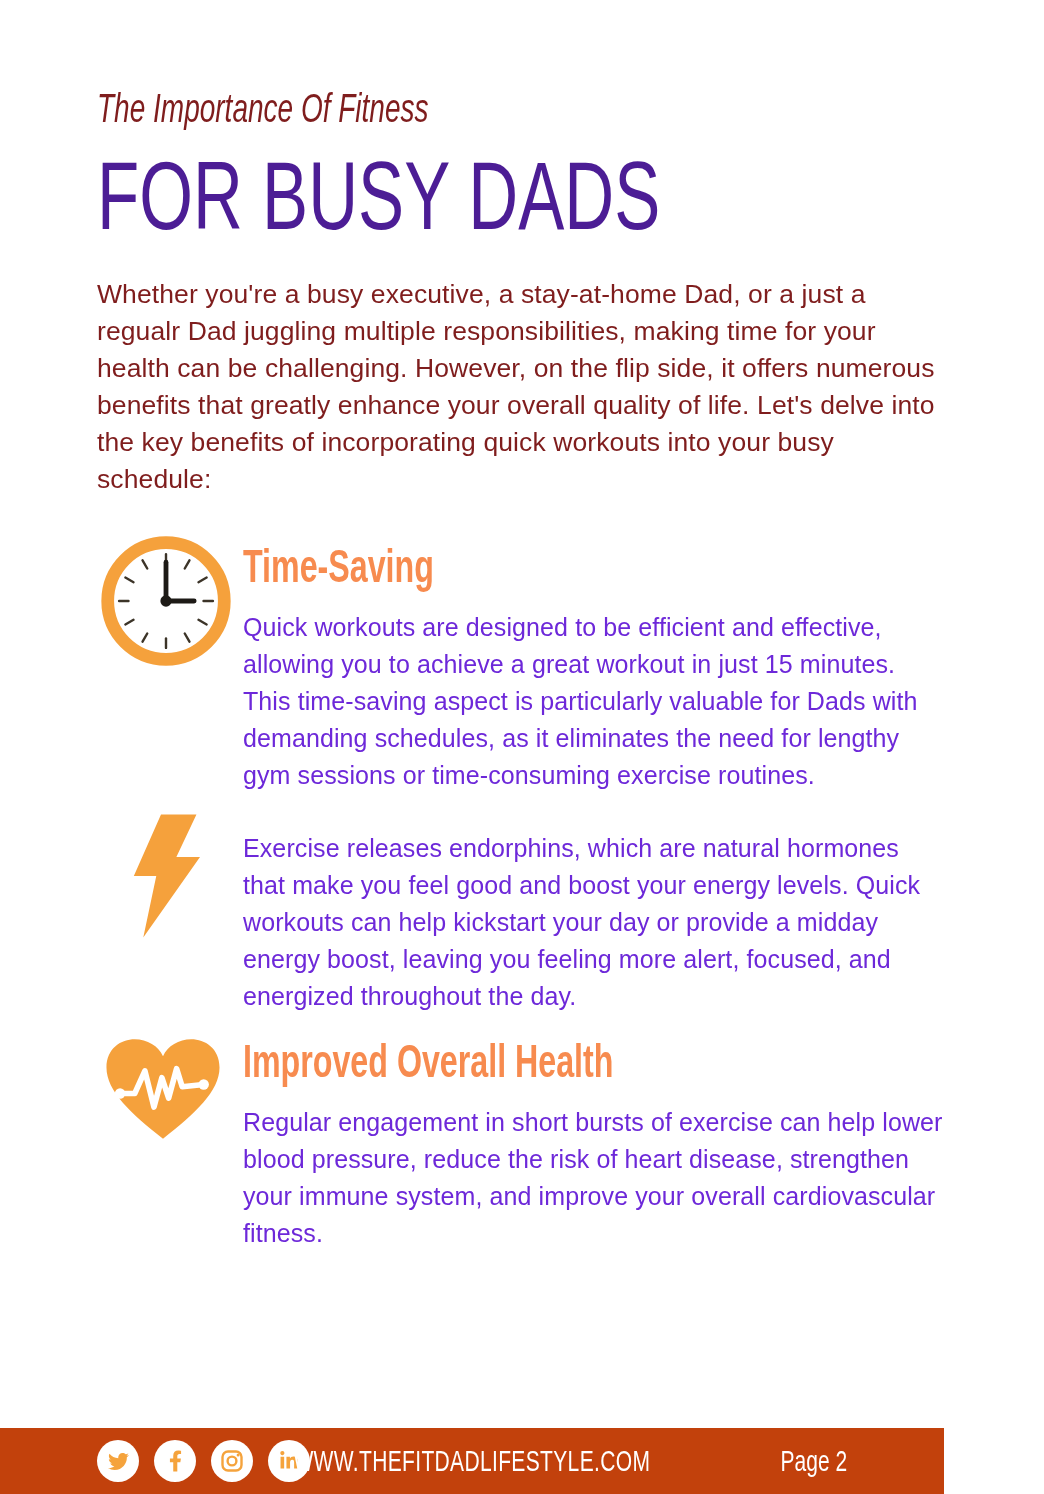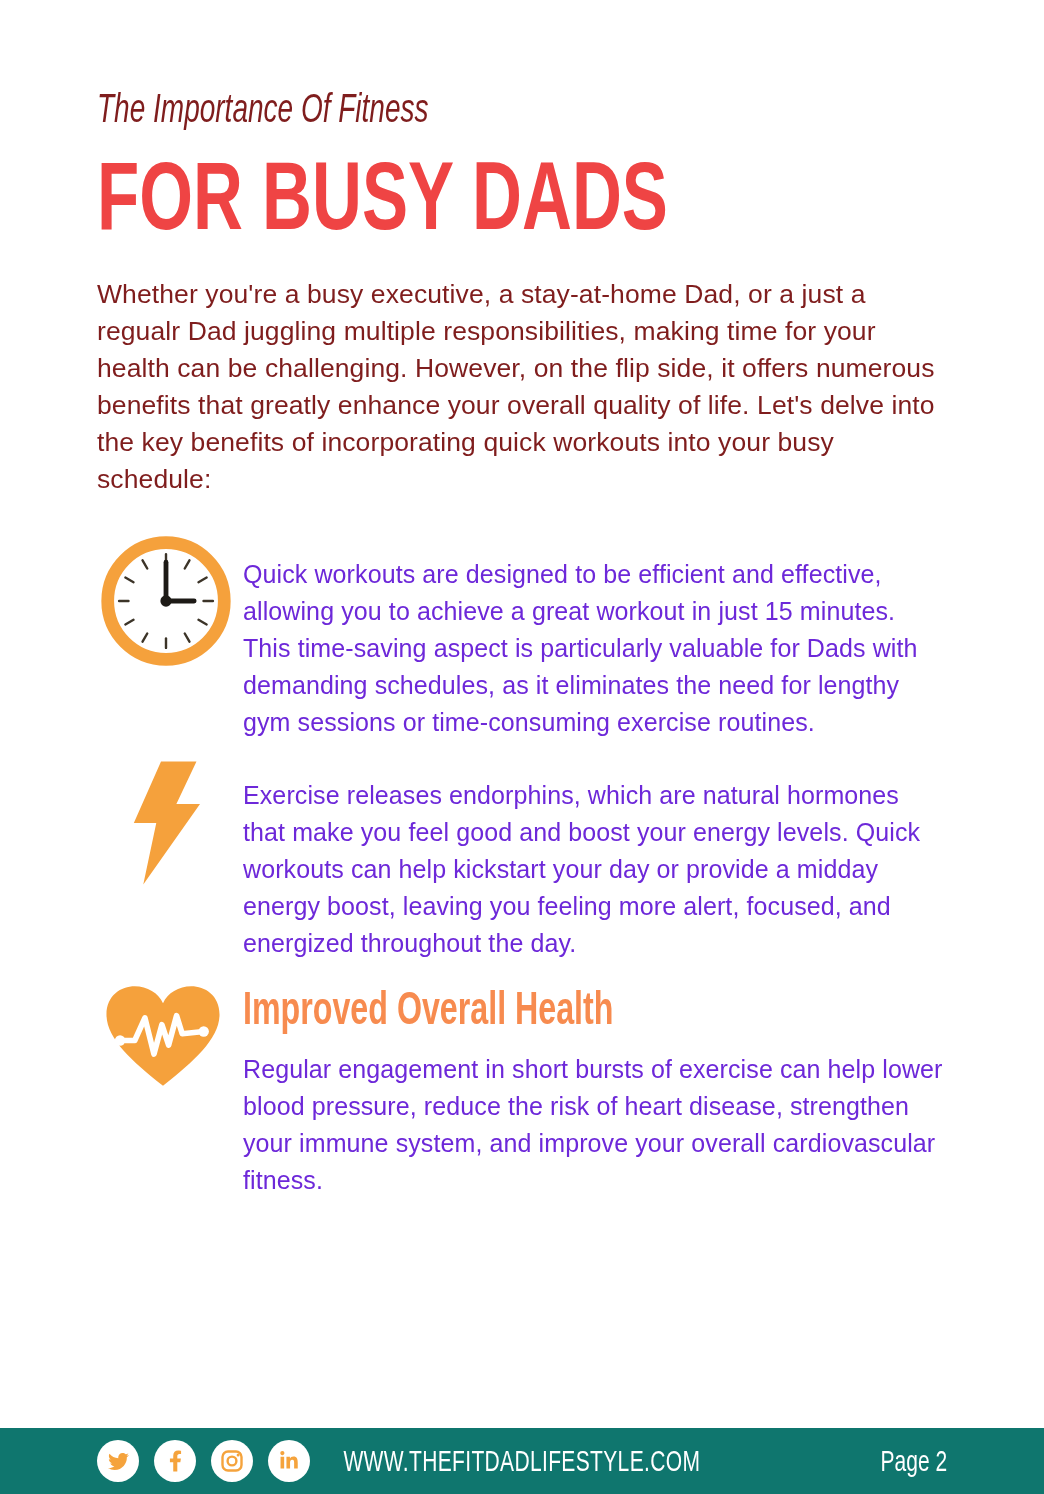--- a/index.html
+++ b/index.html
@@ -16,22 +16,22 @@
     padding: 88px 97px 0 97px;
   }
   
   .title-sub {
     font-size: 40px; font-style: italic; font-weight: 400;
     color: #7f1d1d; line-height: 1.0; height: 62px;
     white-space: nowrap;
   }
   .title-sub .squeeze-l { transform: scaleX(0.70); }
   .title-main {
-    font-size: 96px; font-weight: 700;
-    color: #ef4444; line-height: 0.95; height: 94px;
+    font-size: 96px; font-weight: 400;
+    color: #4c1d95; line-height: 0.95; height: 94px;
     white-space: nowrap;
   }
   .title-main .squeeze-l { transform: scaleX(0.72); }
   .squeeze-l { display: inline-block; transform-origin: 0 50%; }
   .squeeze-c { display: inline-block; transform: scaleX(0.70); transform-origin: center; white-space: nowrap; }
   .squeeze-r { display: inline-block; transform: scaleX(0.70); transform-origin: 100% 50%; white-space: nowrap; }
   
   .intro {
     margin-top: 32px;
     font-size: 26.5px; line-height: 37px;
@@ -53,22 +53,22 @@
     font-size: 25px; line-height: 37px;
     letter-spacing: 0.1px;
     color: #6d28d9;
   }
   .clock-svg { width: 134px; height: 134px; margin-left: 2px; margin-top: -6px; display: block; }
   .bolt-svg  { width: 78px;  height: 124px; margin-left: 25px; margin-top: 0; display: block; }
   .heart-svg { width: 118px; height: 104px; margin-left: 7px; margin-top: 2px; display: block; }
   
   .footer {
     position: absolute; left: 0; bottom: 0;
-    width: 1044px; height: 66px;
-    background: #0f766e;
+    width: 944px; height: 66px;
+    background: #c2410c;
     display: flex; align-items: center;
     padding: 0 97px;
   }
   .social-row { display: flex; gap: 15px; align-items: center; }
   .social-circle {
     width: 42px; height: 42px; border-radius: 50%;
     background: #ffffff;
     display: flex; align-items: center; justify-content: center;
     cursor: pointer;
   }
@@ -119,20 +119,23 @@
           <line x1="50" y1="15" x2="50" y2="22"></line>
         </g>
         <g stroke="#1d1a16" stroke-width="3.6" stroke-linecap="round">
           <line x1="50" y1="50" x2="50" y2="21"></line>
           <line x1="50" y1="50" x2="71" y2="50"></line>
         </g>
         <circle cx="50" cy="50" r="4.2" fill="#1d1a16"></circle>
       </svg>
     </div>
     <div class="content-col">
+      <h3 class="sec-heading">
+        <span class="squeeze-l">Time-Saving</span>
+      </h3>
       <p class="sec-body">Quick workouts are designed to be efficient and effective, allowing you to achieve a great workout in just 15 minutes. This time-saving aspect is particularly valuable for Dads with demanding schedules, as it eliminates the need for lengthy gym sessions or time-consuming exercise routines.</p>
     </div>
   </div>
 
   <div class="section">
     <div class="icon-col">
       <svg class="bolt-svg" viewBox="0 0 66 104">
         <polygon points="33,0 63,0 46,36 66,36 18,104 29,52 10,52" fill="#F5A13C"></polygon>
       </svg>
     </div>

